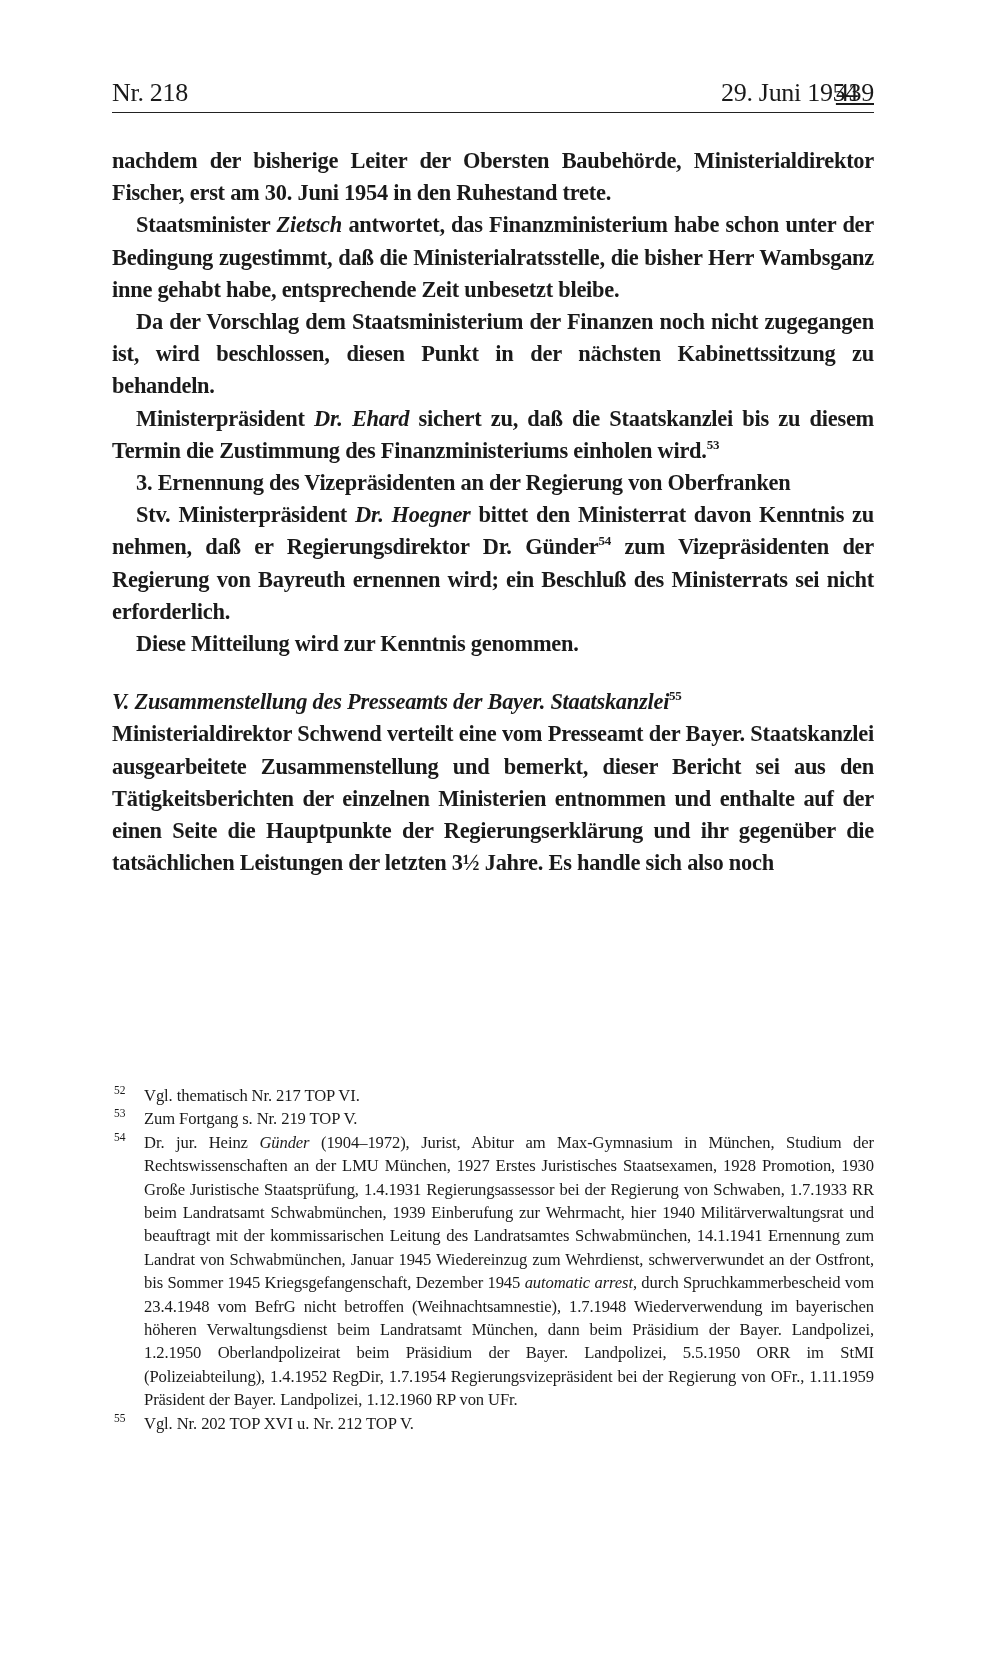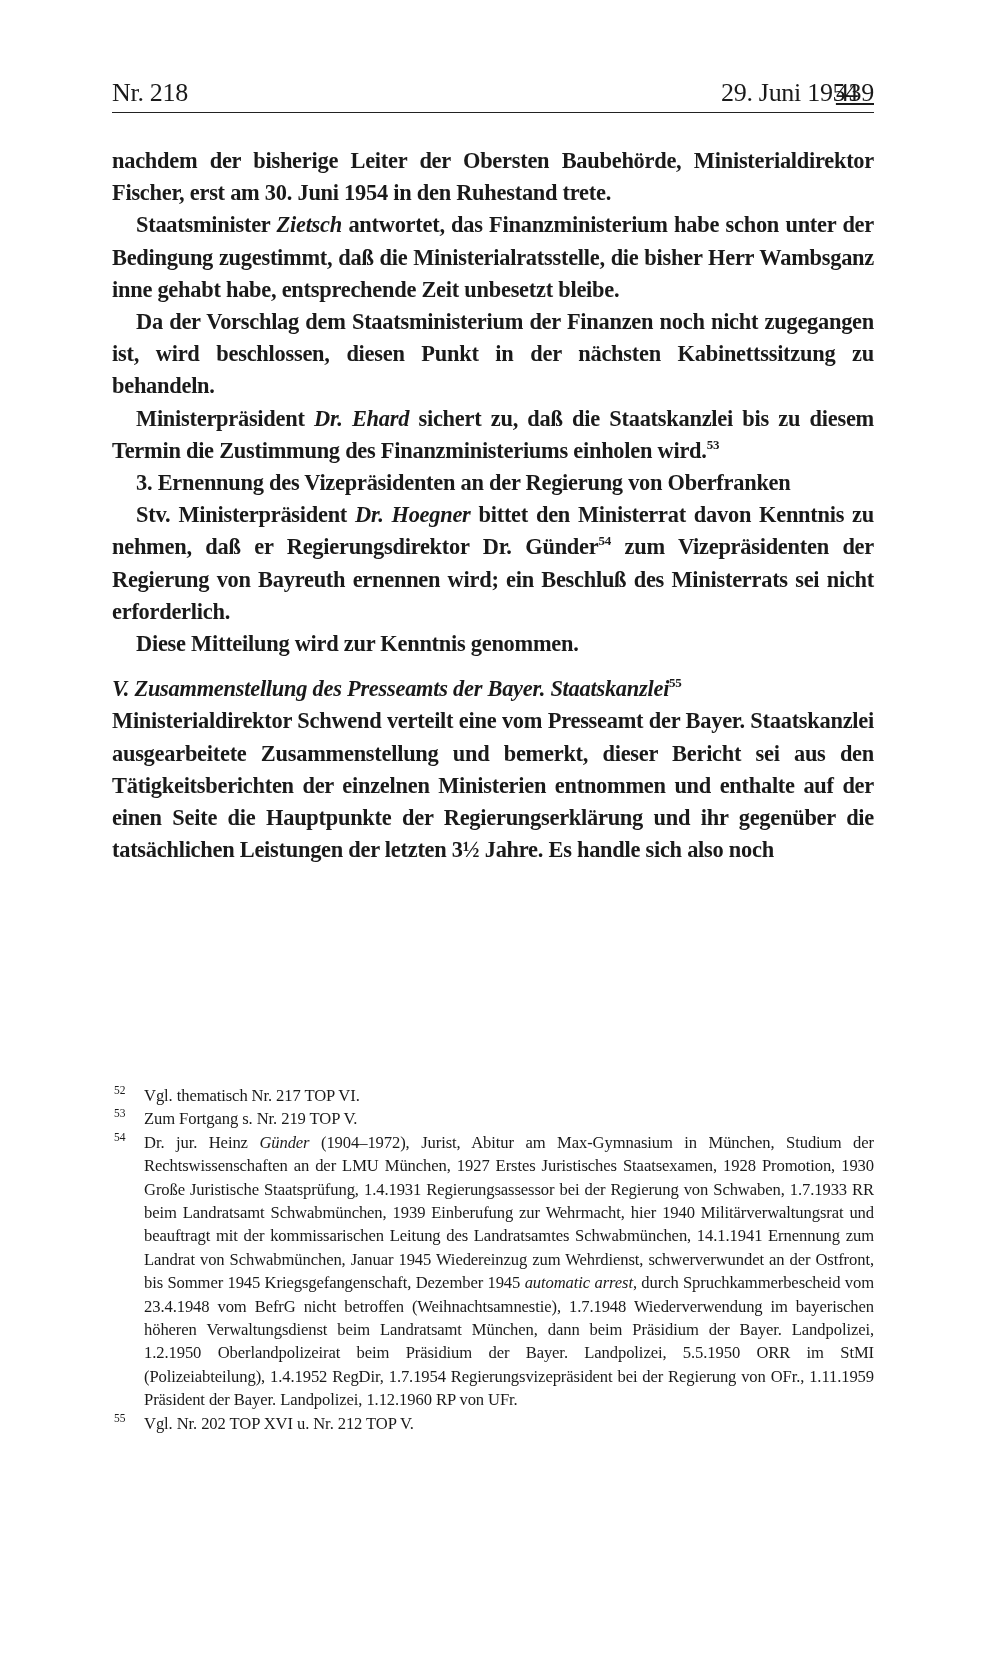--- a/index.html
+++ b/index.html
@@ -9,21 +9,21 @@
   .running-head { position: absolute; top: 78px; left: 0; width: 762px; height: 30px;
                   font-size: 26px; letter-spacing: -0.3px; }
   .rh-left { position: absolute; left: 0; top: 0; }
   .rh-center { position: absolute; left: 0; right: 16px; top: 0; text-align: right; }
   .rh-right { position: absolute; right: 0; top: 0; text-decoration: underline; }
   .rule { position: absolute; top: 112px; left: 0; width: 762px; height: 1px; background: #222; }
   .body-text { position: absolute; top: 145px; left: 0; width: 762px;
                font-size: 22.4px; line-height: 32.2px; text-align: justify; letter-spacing: -0.25px; font-weight: bold; }
   .body-text p { margin: 0; text-indent: 0; }
   .body-text p.ind { text-indent: 24px; }
-  .body-text p.head { margin-top: 13px; font-style: italic; }
+  .body-text p.head { margin-top: 26px; font-style: italic; }
   sup { font-size: 13px; vertical-align: 0; position: relative; top: -9px; line-height: 0; }
   .footnotes { position: absolute; top: 1084px; left: 0; width: 762px;
                font-size: 16.6px; line-height: 23.4px; text-align: justify; letter-spacing: -0.1px; }
   .fn { position: relative; padding-left: 32px; }
   .fn-num { position: absolute; left: 2px; top: -5px; font-size: 11.5px; }
   em { font-style: italic; }
 </style>
 </head>
 <body>
 

